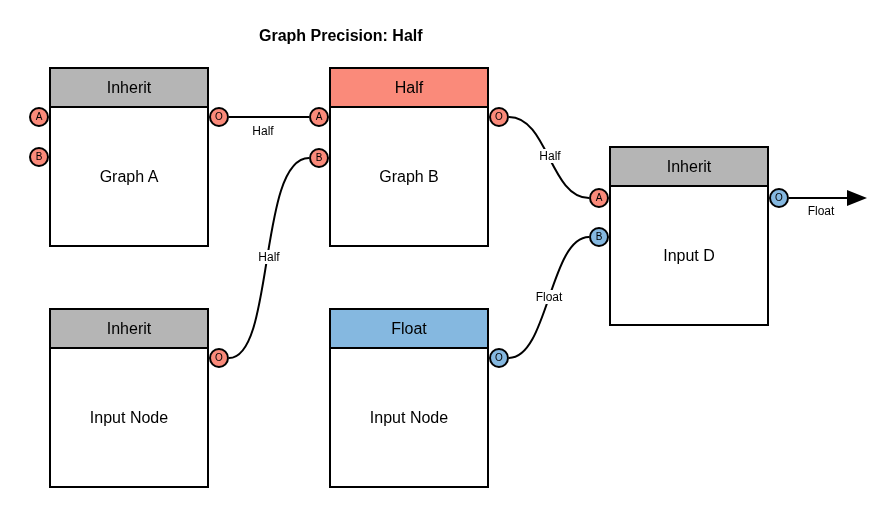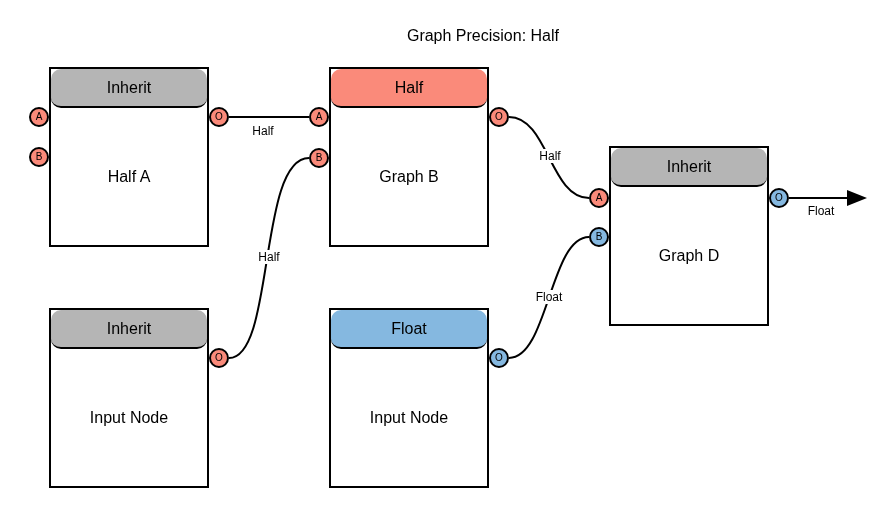--- a/index.html
+++ b/index.html
@@ -8,38 +8,38 @@
     width: 887px;
     height: 509px;
     background: #ffffff;
     font-family: "Liberation Sans", sans-serif;
     color: #000;
     overflow: hidden;
   }
   .diagram-title {
     position: absolute;
     left: 259px; top: 27px; width: 300px;
-    text-align: right;
+    text-align: left;
     font-size: 16px;
     z-index: 3;
+    font-weight: bold;
   }
   .node {
     position: absolute;
     width: 160px; height: 180px;
     border: 2px solid #000;
     background: #fff;
     box-sizing: border-box;
     z-index: 1;
   }
   .node-header {
     height: 37px;
     border-bottom: 2px solid #000;
     display: flex; align-items: center; justify-content: center;
     font-size: 16px;
-    border-radius: 10px;
   }
   .hdr-gray   { background: #b5b5b5; }
   .hdr-salmon { background: #fa8a7a; }
   .hdr-blue   { background: #85b8e0; }
   .node-body {
     position: absolute; left: 0; right: 0; top: 39px; bottom: 0;
     display: flex; align-items: center; justify-content: center;
     font-size: 16px;
   }
   svg.edges {
@@ -82,31 +82,31 @@
     </defs>
     <line x1="229" y1="117" x2="309" y2="117" stroke="#000" stroke-width="2"></line>
     <path d="M 229,358 C 275,358 258,158 309,158" fill="none" stroke="#000" stroke-width="2"></path>
     <path d="M 509,117 C 548,117 550,198 589,198" fill="none" stroke="#000" stroke-width="2"></path>
     <path d="M 509,358 C 548,358 550,237 589,237" fill="none" stroke="#000" stroke-width="2"></path>
     <line x1="789" y1="198" x2="847" y2="198" stroke="#000" stroke-width="2" marker-end="url(#arrow)"></line>
   </svg>
 
   <div class="node" style="left:49px; top:67px;">
     <div class="node-header hdr-gray">Inherit</div>
-    <div class="node-body">Half A</div>
+    <div class="node-body">Graph A</div>
   </div>
 
   <div class="node" style="left:329px; top:67px;">
     <div class="node-header hdr-salmon">Half</div>
     <div class="node-body">Graph B</div>
   </div>
 
   <div class="node" style="left:609px; top:146px;">
     <div class="node-header hdr-gray">Inherit</div>
-    <div class="node-body">Graph D</div>
+    <div class="node-body">Input D</div>
   </div>
 
   <div class="node" style="left:49px; top:308px;">
     <div class="node-header hdr-gray">Inherit</div>
     <div class="node-body">Input Node</div>
   </div>
 
   <div class="node" style="left:329px; top:308px;">
     <div class="node-header hdr-blue">Float</div>
     <div class="node-body">Input Node</div>

